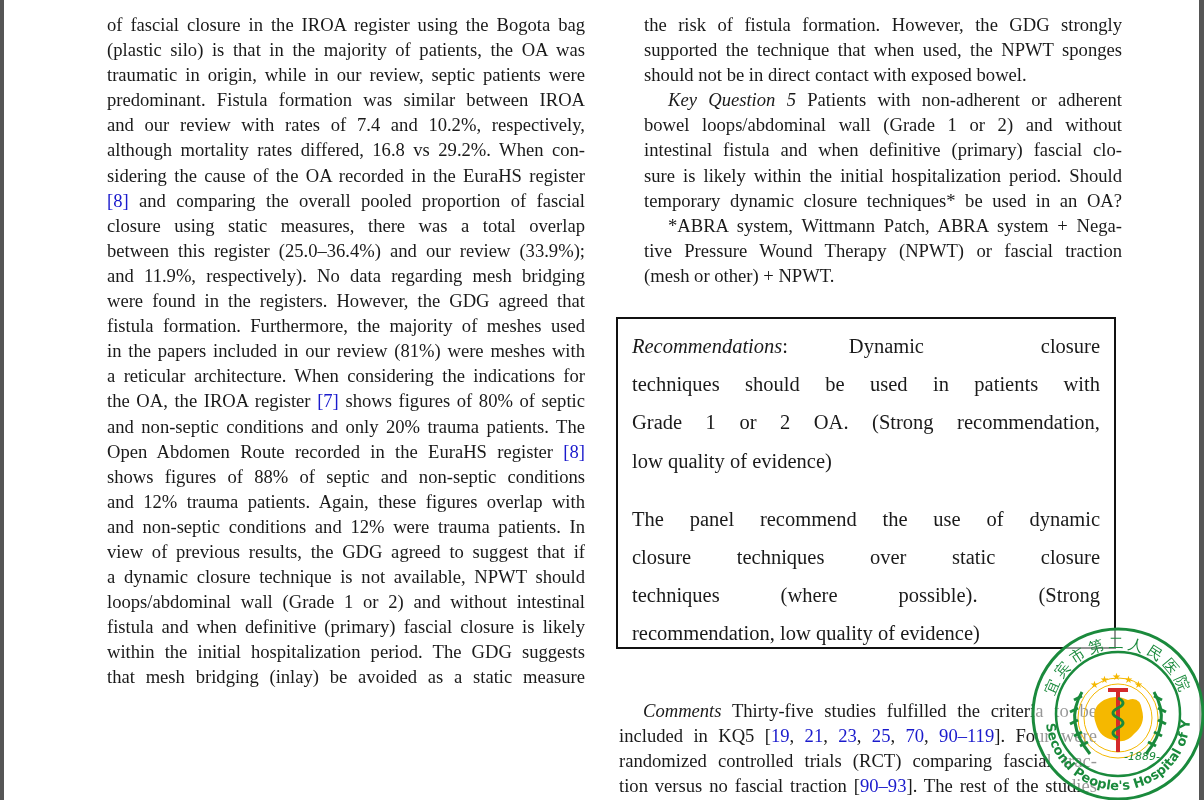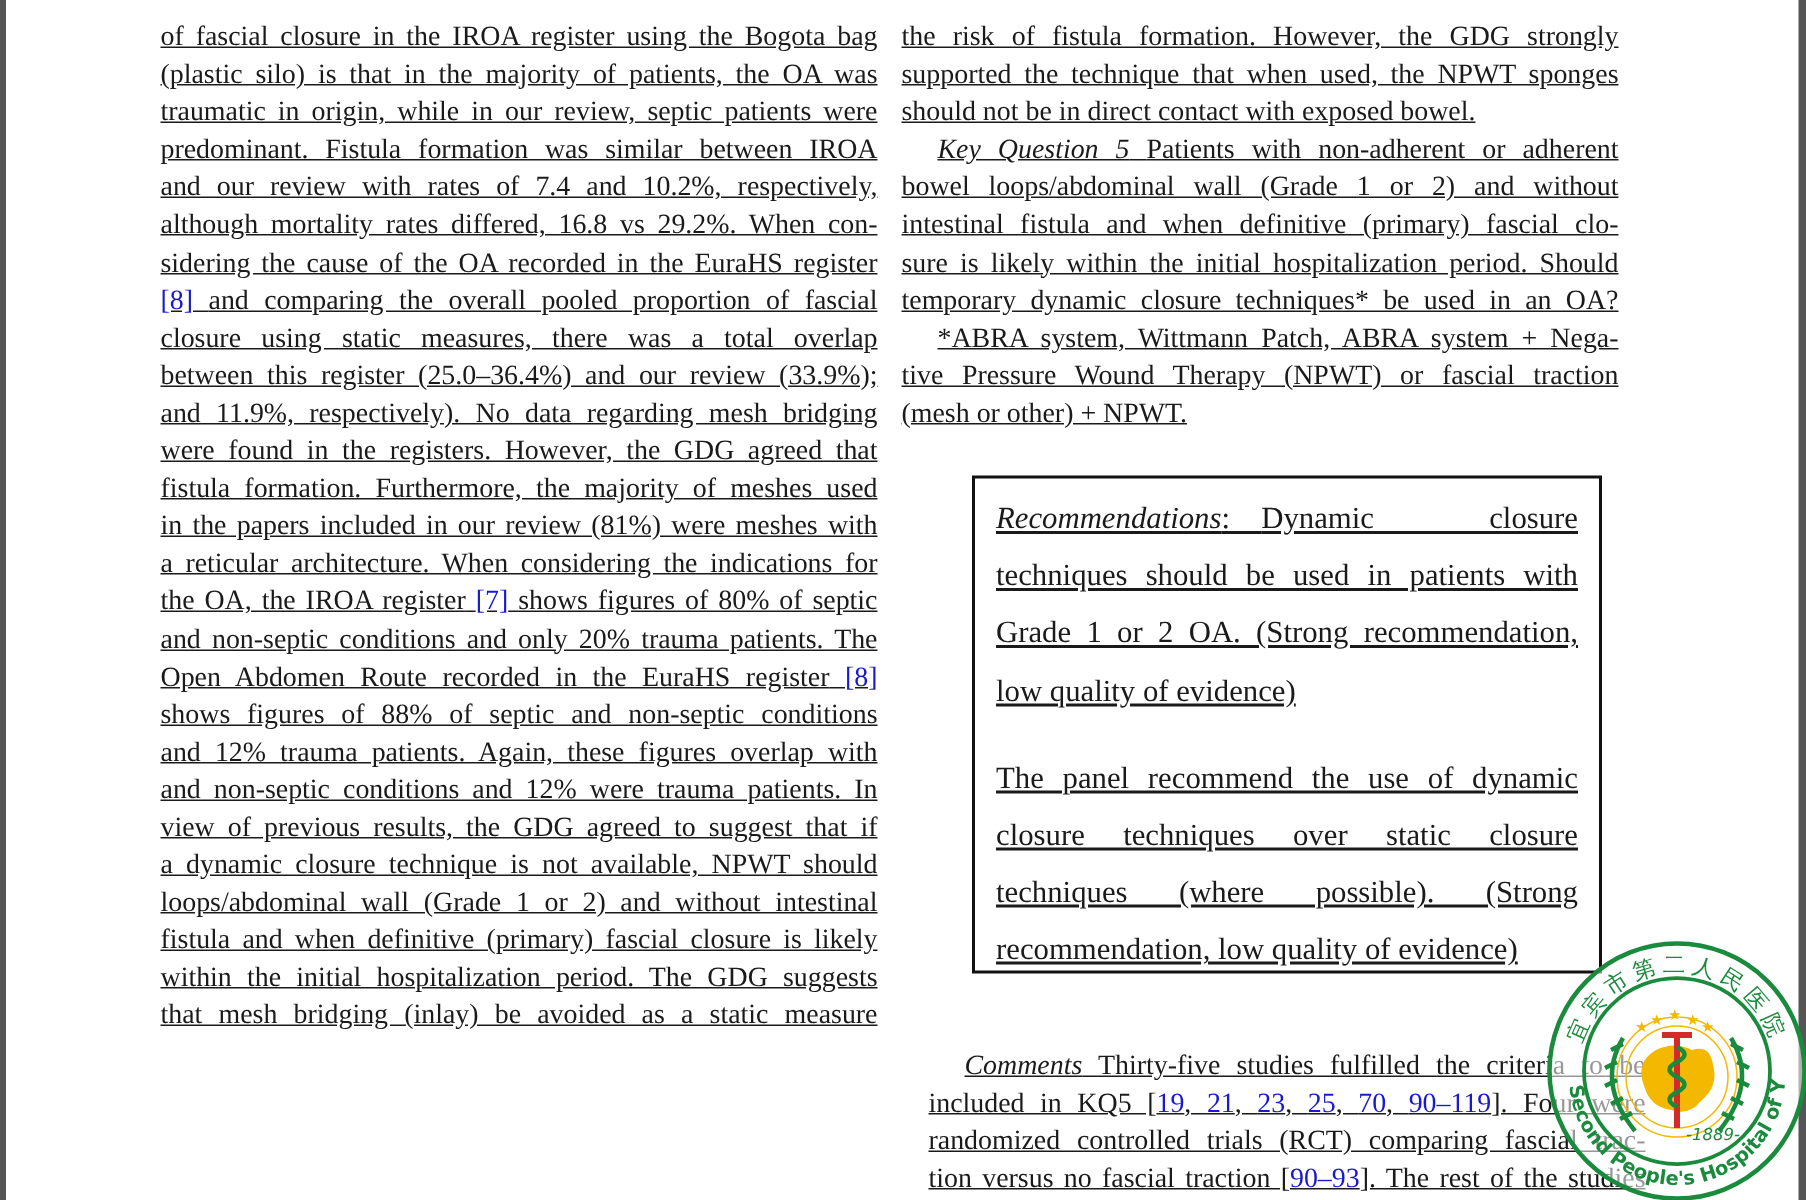--- a/index.html
+++ b/index.html
@@ -10,28 +10,28 @@
     color: #1a1a1a;
   }
   .edge-left { position: absolute; left: 0; top: 0; width: 4px; height: 800px; background: #555555; }
   .edge-right { position: absolute; left: 1199px; top: 0; width: 5px; height: 800px; background: #555555; }
   .col {
     position: absolute; top: 12px;
     font-size: 18.6px; line-height: 25.1px;
     text-align: justify;
   }
   .col-left { left: 107px; width: 478px; }
-  .col-right { left: 601px; width: 478px; }
-  .line { display: block; text-align: justify; text-align-last: justify; white-space: nowrap; height: 25.1px; overflow: visible; text-decoration: underline; }
+  .col-right { left: 644px; width: 478px; }
+  .line { display: block; text-align: justify; text-align-last: justify; white-space: nowrap; height: 25.1px; overflow: visible; }
   .line.last { text-align-last: left; }
   .line.indent { padding-left: 24px; }
   .ref { color: #1a1acc; }
   .it { font-style: italic; }
   .reco-box {
-    position: absolute; left: 648px; top: 317px; width: 420px; height: 332px;
+    position: absolute; left: 616px; top: 317px; width: 500px; height: 332px;
     border: 2px solid #111; box-sizing: border-box;
     padding: 8px 14px 0 14px;
     font-size: 20.5px; line-height: 38.2px;
   }
   .reco-box .line { height: 38.2px; }
   .reco-gap { height: 20px; }
   .comments { position: absolute; left: 619px; top: 698px; width: 478px; font-size: 18.6px; line-height: 25.1px; }
   .seal { position: absolute; left: 1030px; top: 626px; width: 176px; height: 176px; pointer-events: none; }
 </style>
 </head>

